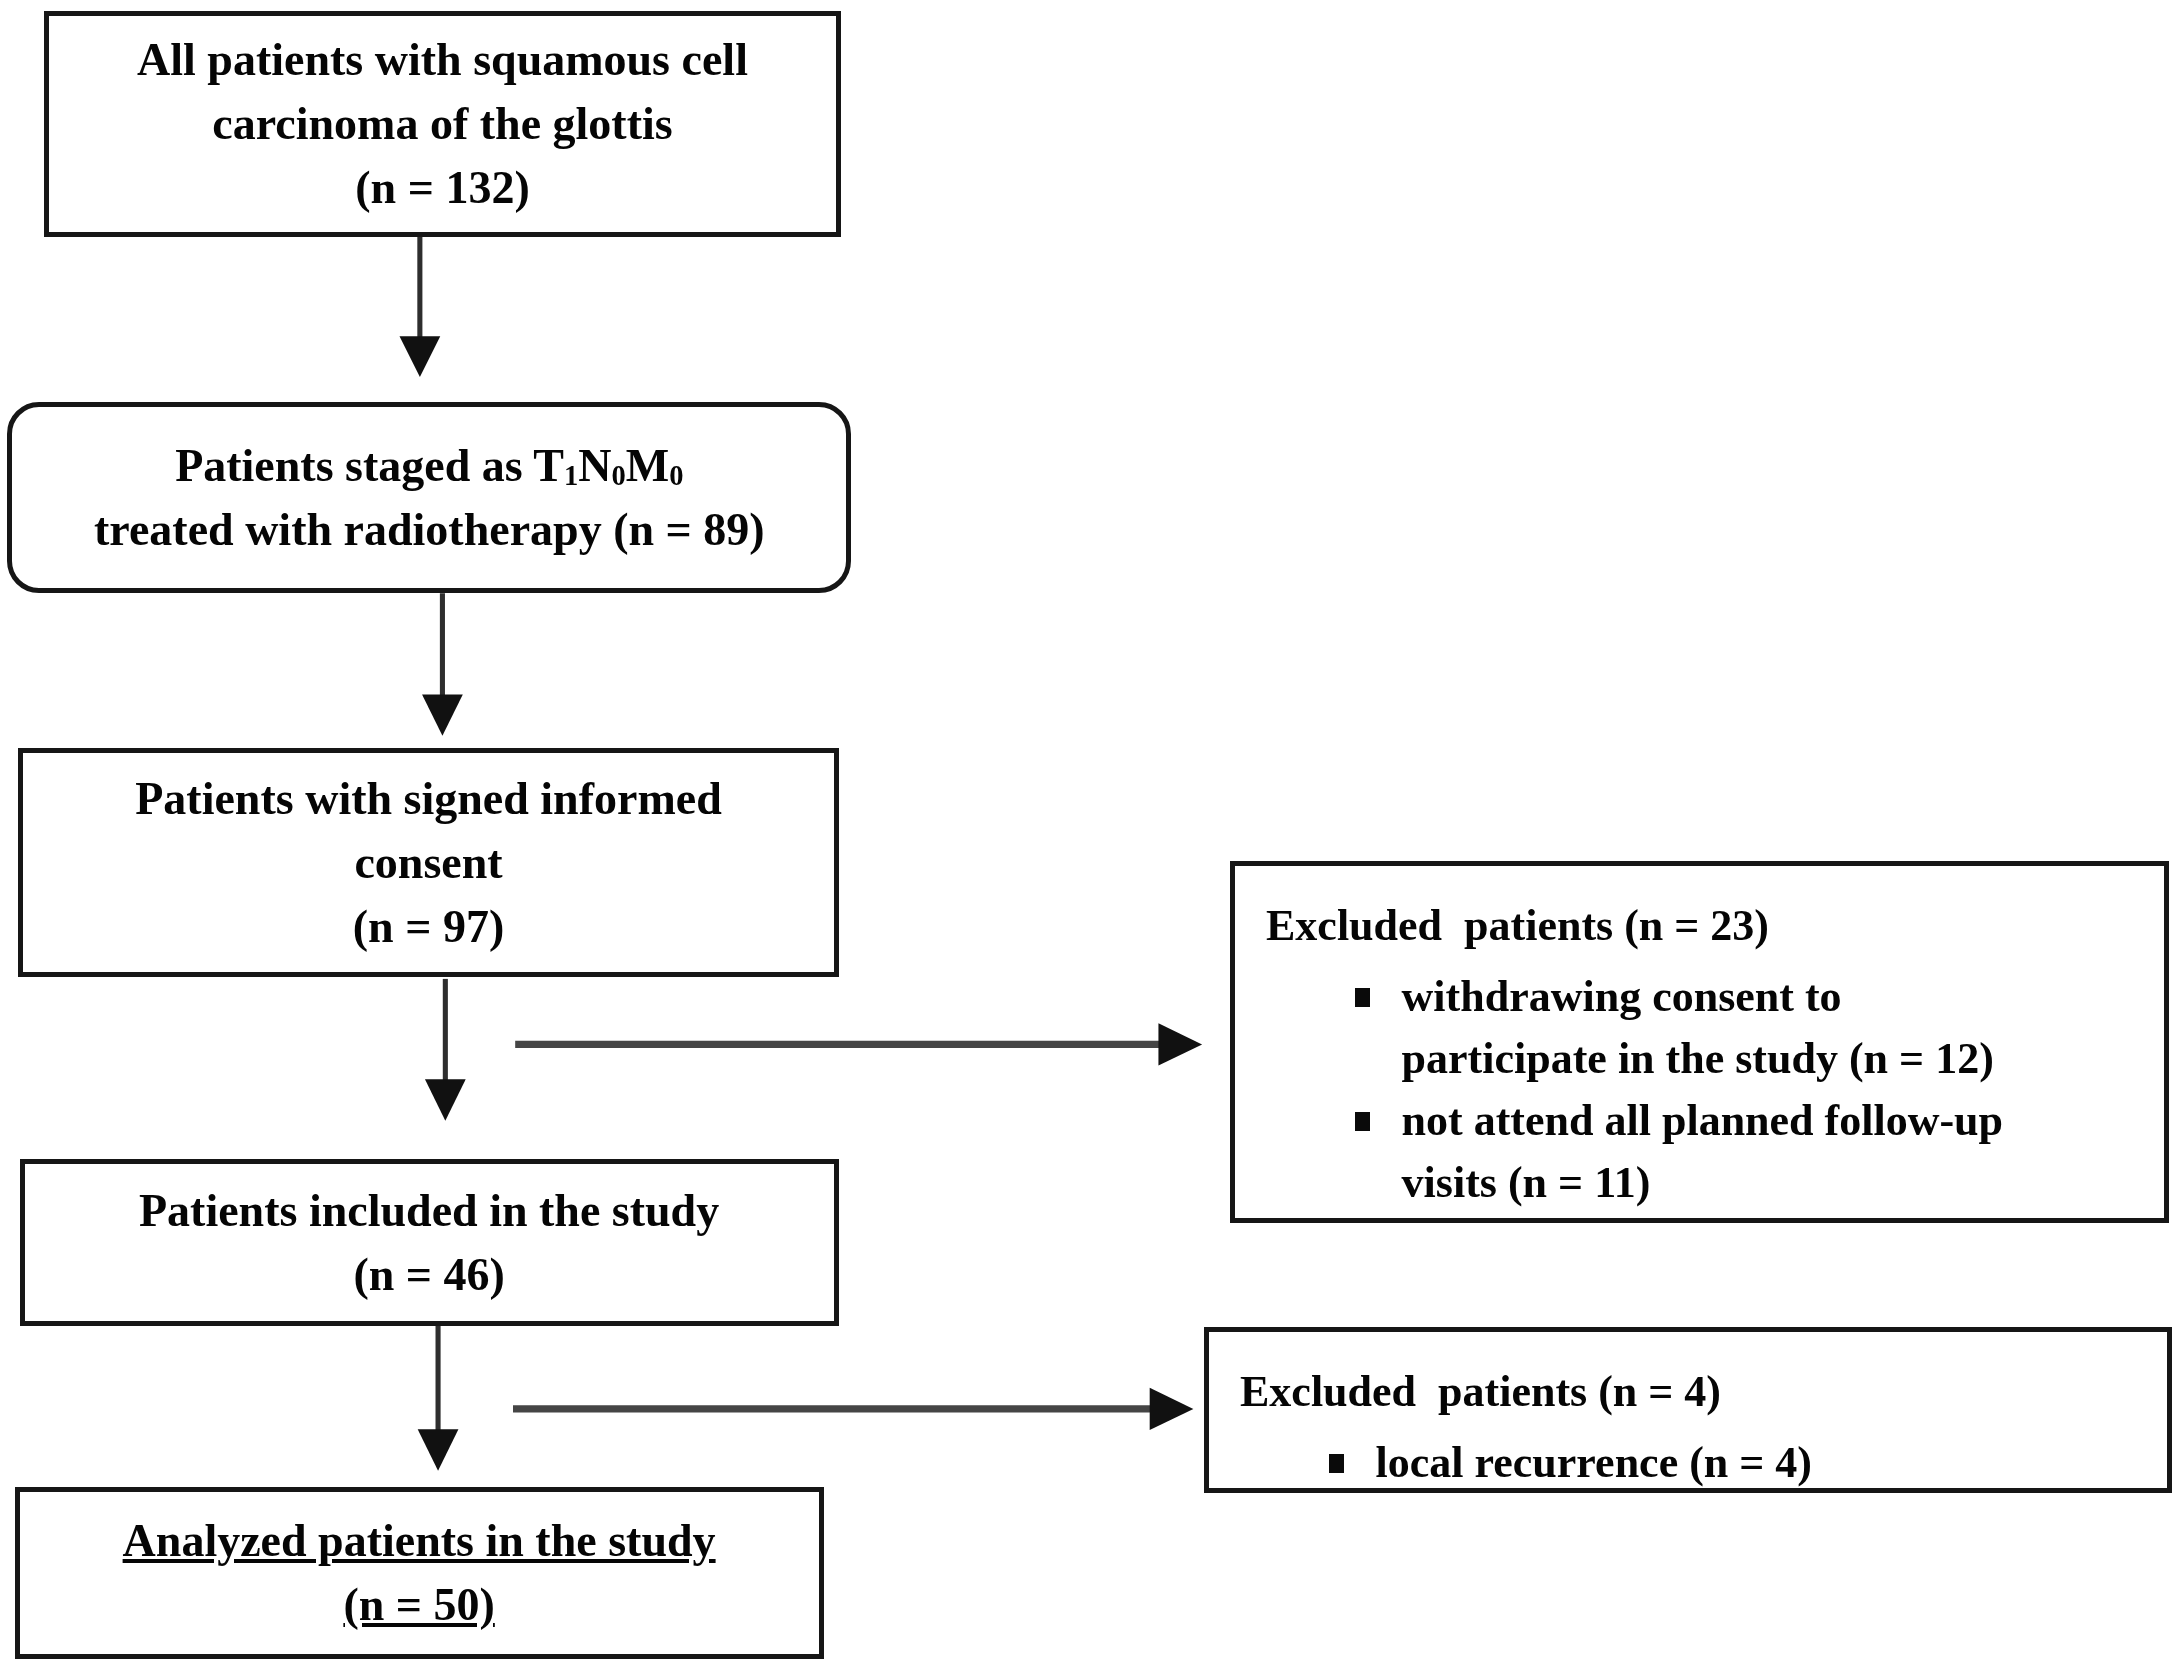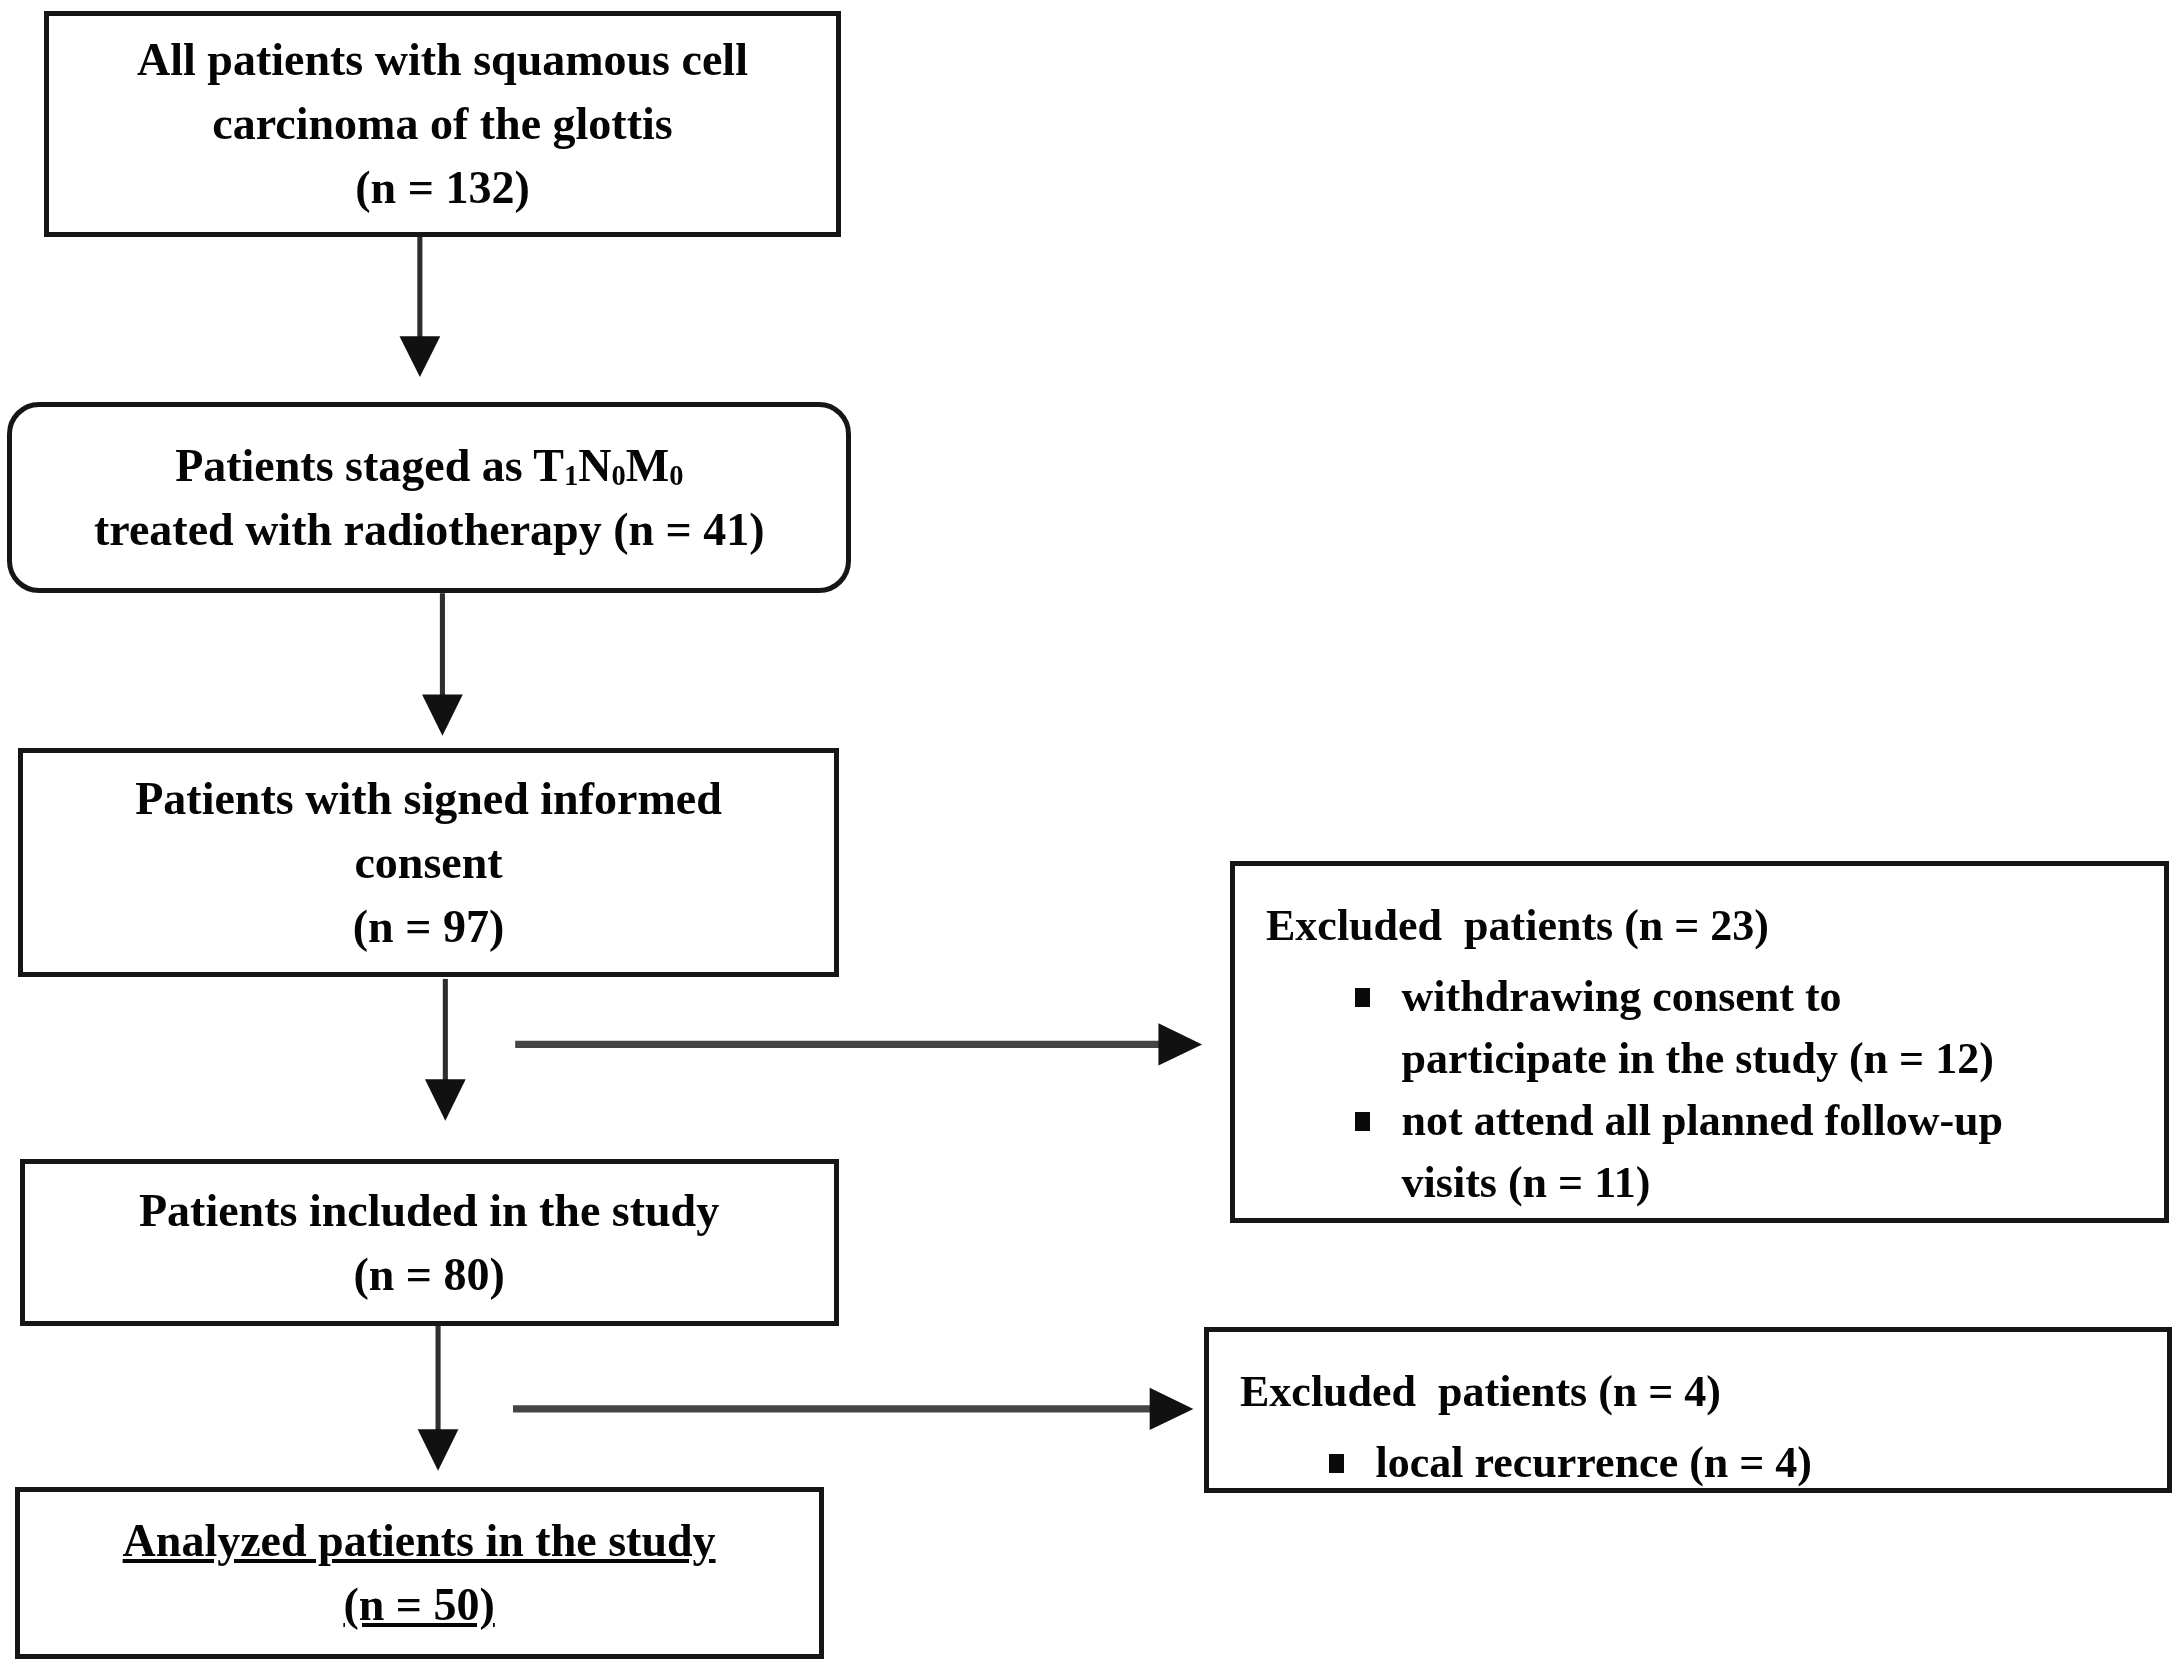--- a/index.html
+++ b/index.html
@@ -120,32 +120,32 @@
   </svg>
 
   <div class="node center" id="node-all-patients">
     <div class="node-text">All patients with squamous cell
 carcinoma of the glottis
 (n = 132)</div>
   </div>
 
   <div class="node center" id="node-staged">
     <div class="staged-line"><span>Patients staged as T</span><sub>1</sub><span>N</span><sub>0</sub><span>M</span><sub>0</sub></div>
-    <div class="staged-line">treated with radiotherapy (n = 41)</div>
+    <div class="staged-line">treated with radiotherapy (n = 89)</div>
   </div>
 
   <div class="node center" id="node-consent">
     <div class="node-text">Patients with signed informed
 consent
 (n = 97)</div>
   </div>
 
   <div class="node center" id="node-included">
     <div class="node-text">Patients included in the study
-(n = 80)</div>
+(n = 46)</div>
   </div>
 
   <div class="node center" id="node-analyzed">
     <div class="node-text">Analyzed patients in the study
 (n = 50)</div>
   </div>
 
   <div class="node exc" id="node-excluded-consent">
     <div class="exc-title">Excluded  patients (n = 23)</div>
     <div class="bullet-list">

